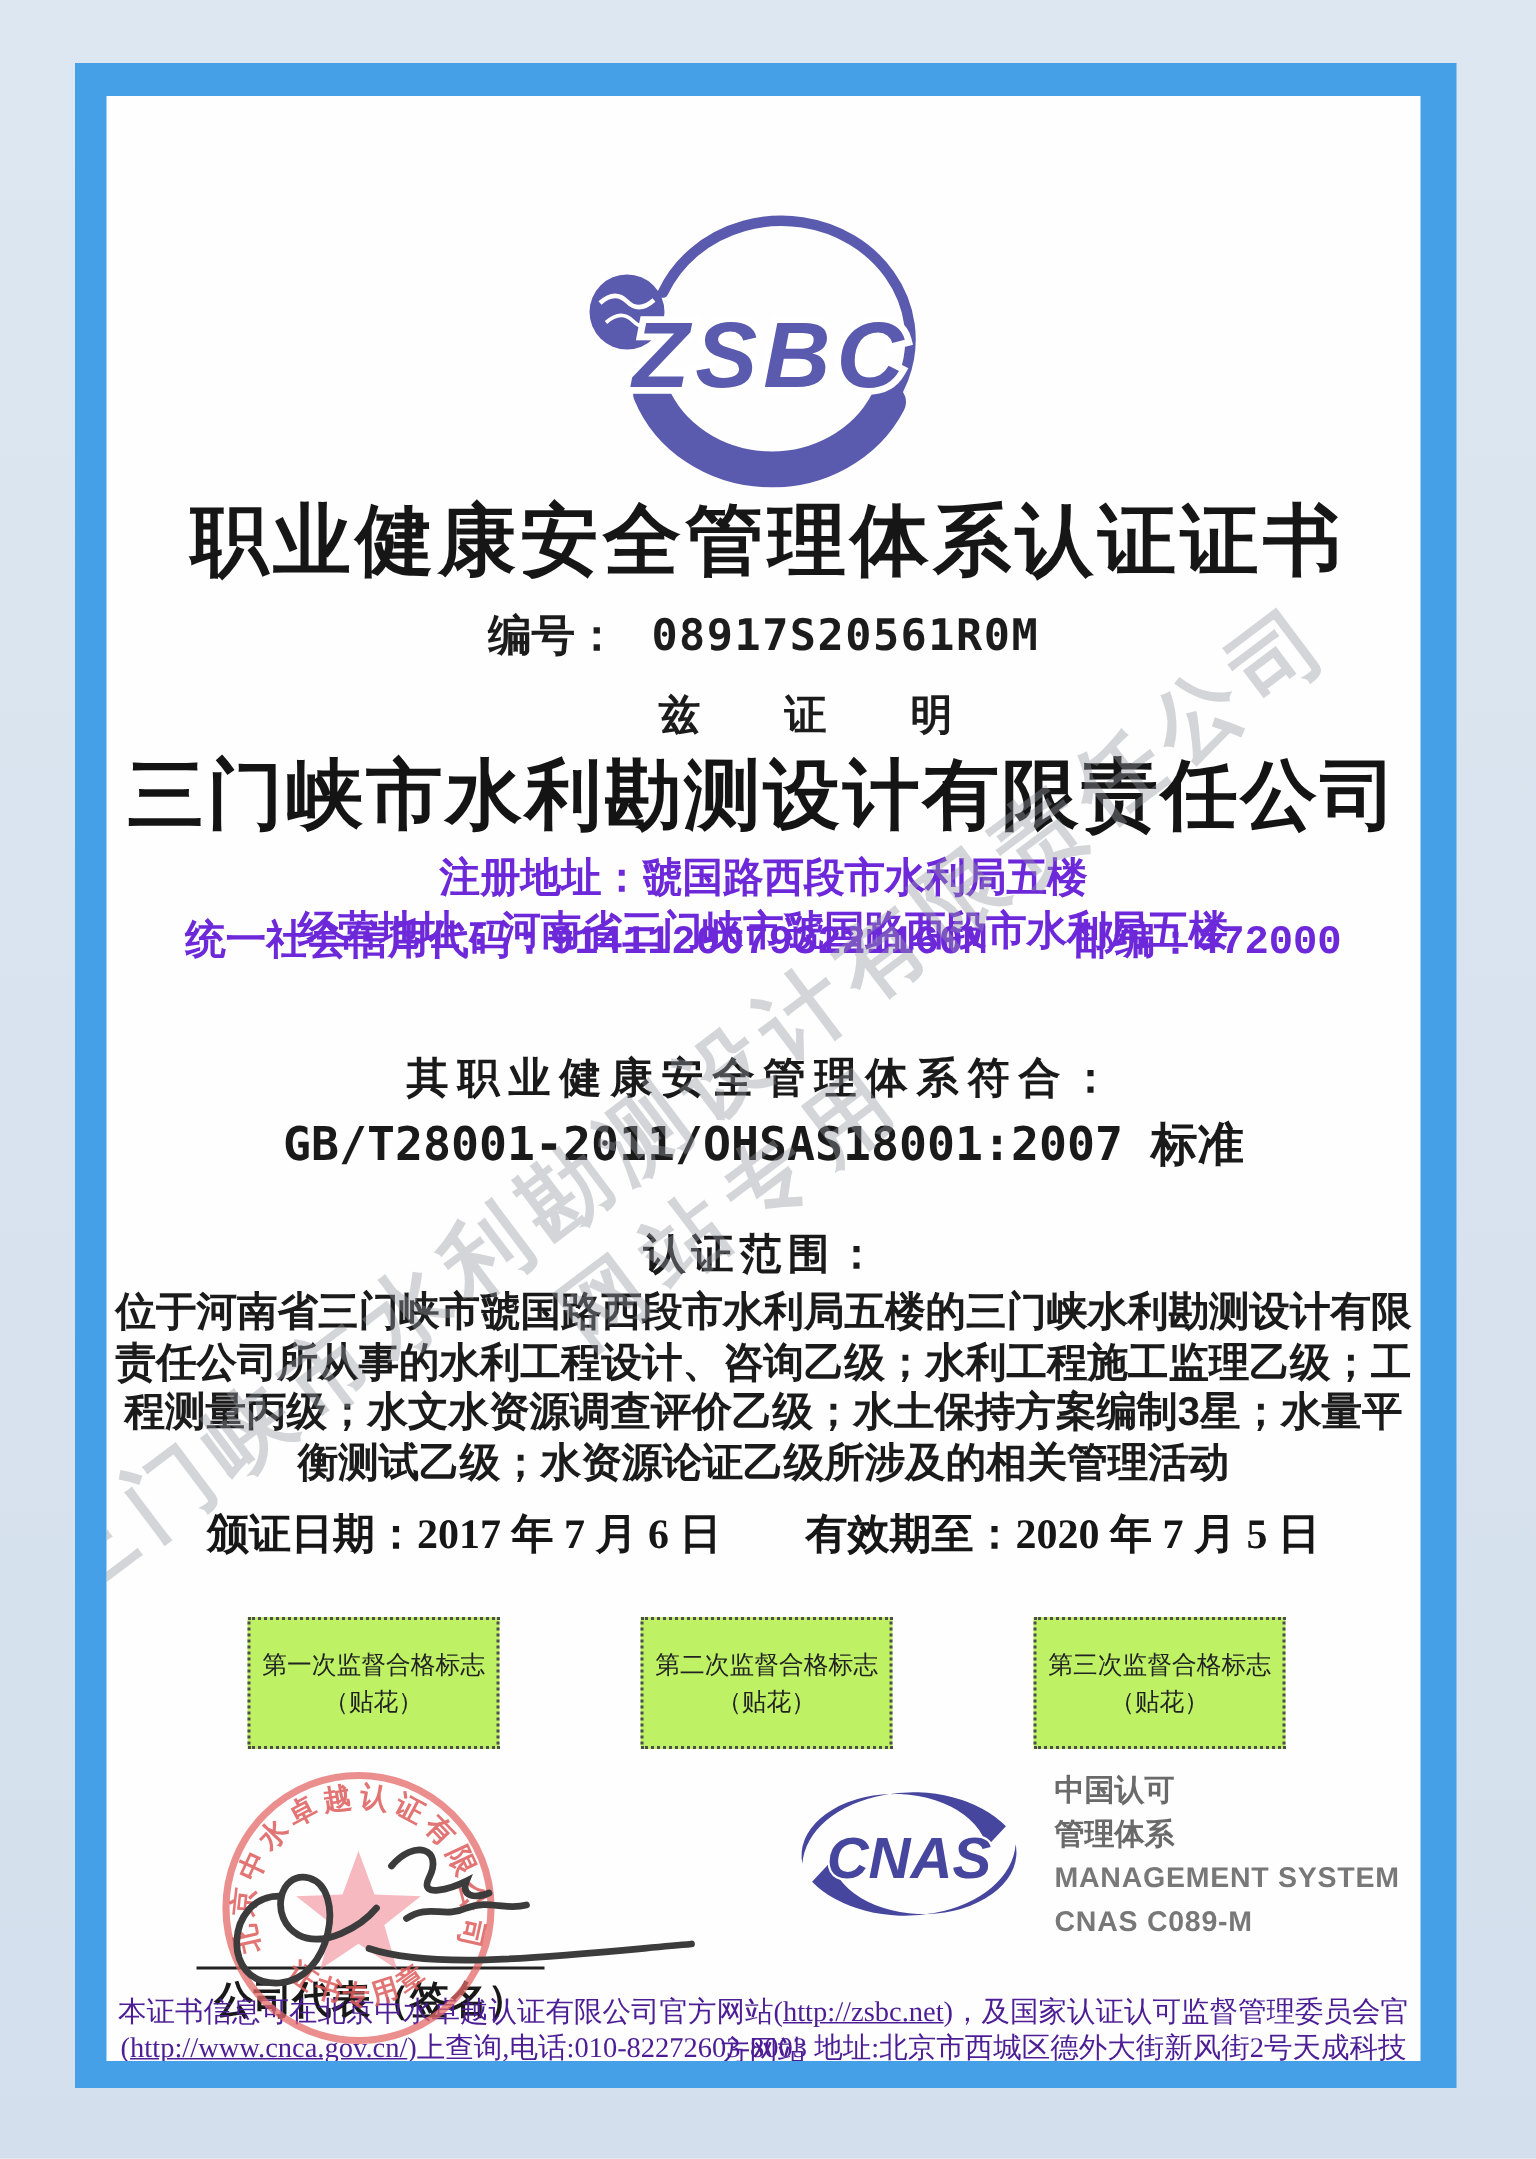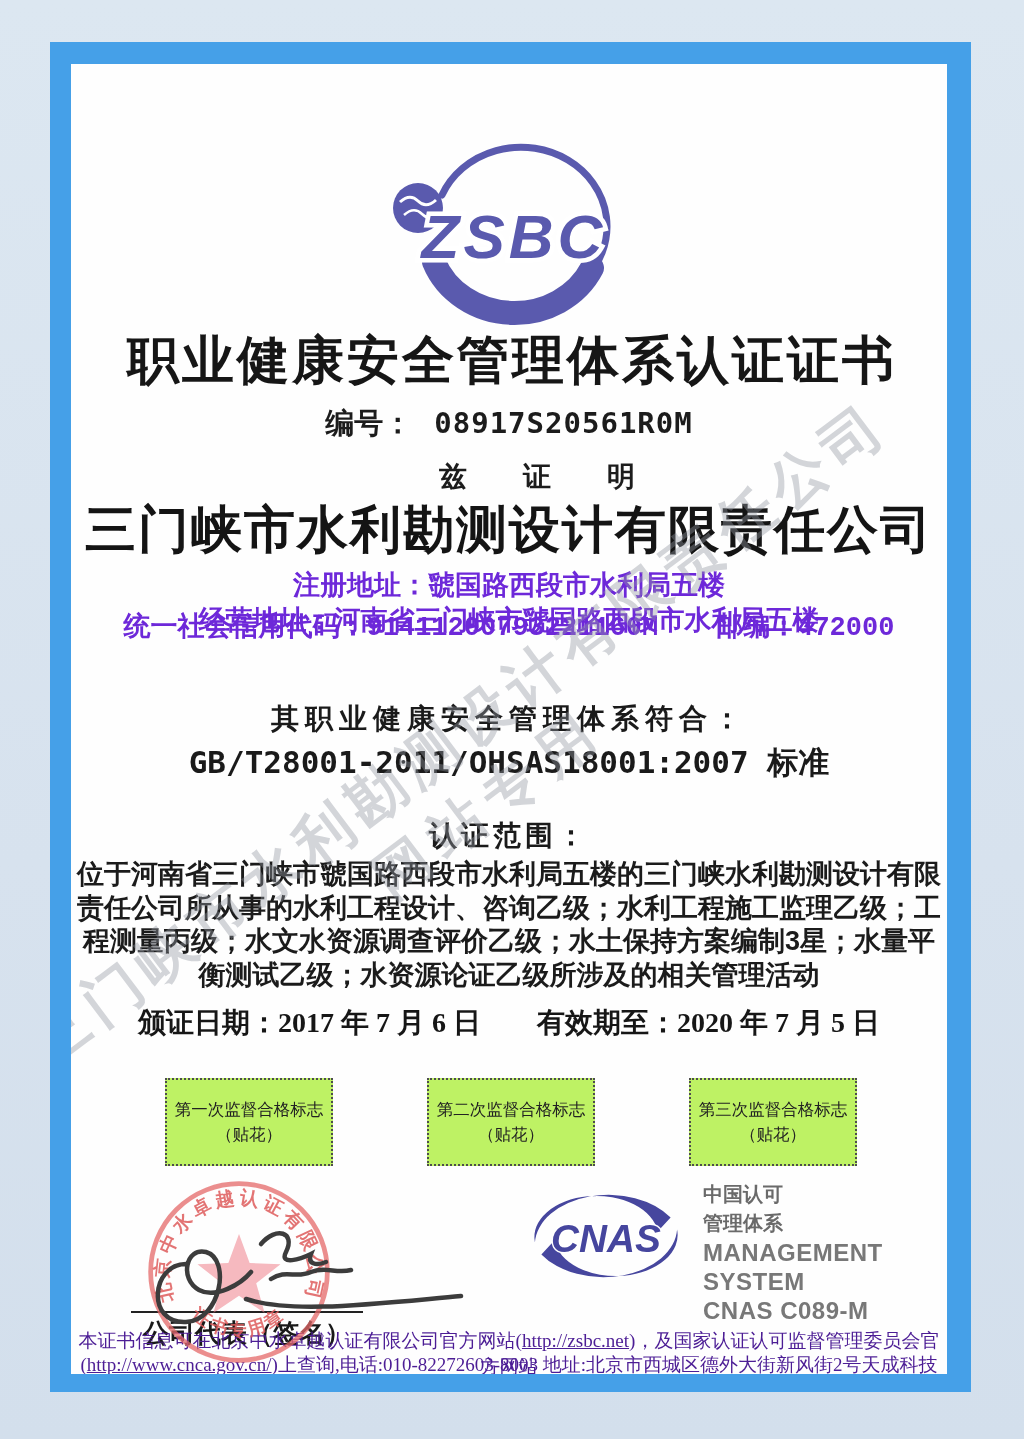--- a/index.html
+++ b/index.html
@@ -45,21 +45,21 @@
   .sbox div{font-size:16.5px;color:#222;font-family:"Liberation Serif", serif;}
 
   .stamp{left:73px;top:1113px;width:190px;height:190px;z-index:3;}
   .sig{left:40px;top:1140px;width:400px;height:160px;z-index:4;}
   .sigline{left:60px;top:1247px;width:232px;border-top:2px solid #222;z-index:1;}
   .siglabel{left:60px;top:1252px;width:232px;text-align:center;font-size:26px;font-weight:800;color:#191919;z-index:1;}
 
   .cnas-logo{left:455px;top:1112px;z-index:1;}
   .cnas-text{left:632px;top:1116px;z-index:1;}
   .cnas-text .zh{font-size:20px;color:#6a6a6a;font-weight:600;line-height:29px;}
-  .cnas-text .en{font-size:24px;color:#787878;font-weight:800;line-height:29px;letter-spacing:0.5px;}
+  .cnas-text .en{font-size:19px;color:#787878;font-weight:800;line-height:29px;letter-spacing:0.5px;}
 
   .footer{font-size:19px;color:#4c1d95;font-family:"Liberation Serif", serif;z-index:1;}
   .f1{top:1264px;}
   .f2{top:1288px;}
   .footer .url{text-decoration:underline;}
 </style>
 </head>
 <body>
 
 <div class="page">

